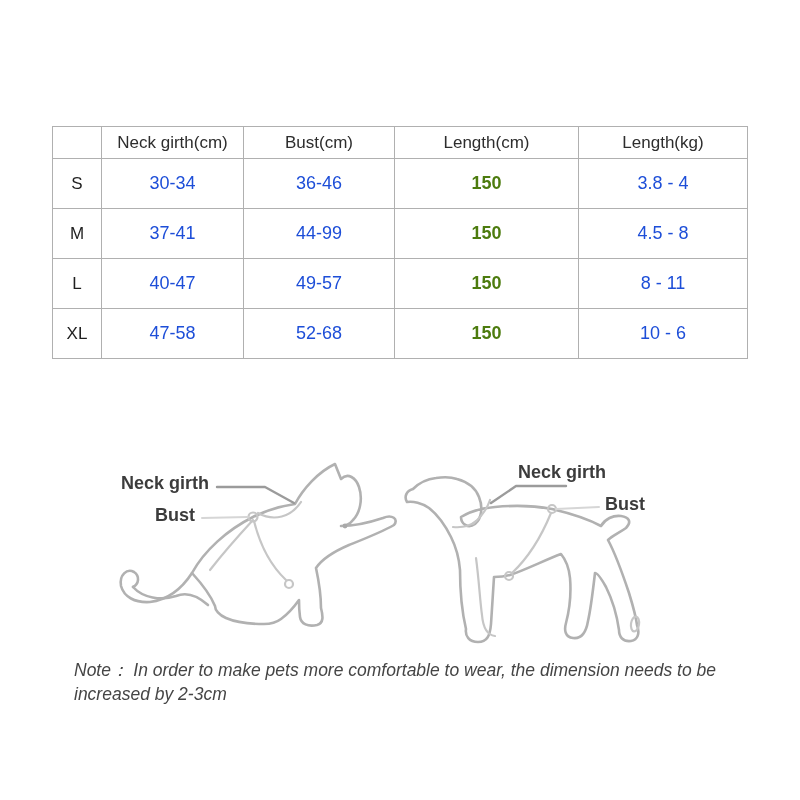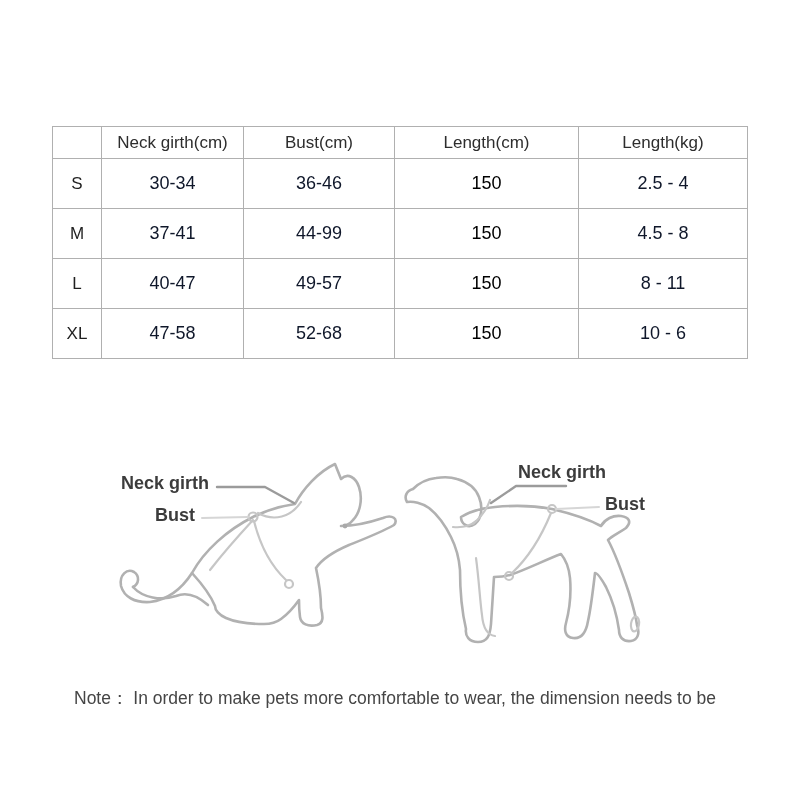--- a/index.html
+++ b/index.html
@@ -11,37 +11,37 @@
   table.size-table {
     position:absolute; left:52px; top:126px;
     border-collapse:collapse; table-layout:fixed;
   }
   .size-table th, .size-table td {
     border:1px solid #b0b0b0; text-align:center; vertical-align:middle; padding:0;
   }
   .size-table th {
     height:31px; font-weight:400; font-size:17px; color:#2d2d2d;
   }
-  .size-table td { height:49px; font-size:18px; color:#0f172a; }
+  .size-table td { height:49px; font-size:18px; color:#1d4ed8; }
   .size-table td.size-cell { font-size:17px; color:#1f1f1f; }
-  .size-table td.length-cell { color:#000000; }
+  .size-table td.length-cell { color:#4d7c0f;font-weight:bold; }
   
   .figure { position:absolute; left:105px; top:440px; width:560px; height:220px;font-weight:bold; }
   .figure svg { position:absolute; left:0; top:0; }
   .fig-label {
     position:absolute; font-size:18px; color:#3c3c3c; white-space:nowrap; line-height:19px;
   }
   .lbl-cat-neck { left:16px;  top:34px; }
   .lbl-cat-bust { left:50px;  top:66px; }
   .lbl-dog-neck { left:413px; top:23px; }
   .lbl-dog-bust { left:500px; top:55px; }
   
   .note {
-    position:absolute; left:74px; top:686px; width:700px;
-    font-size:17.5px; line-height:24px; color:#454545;
+    position:absolute; left:74px; top:658px; width:700px;
+    font-size:17.5px; line-height:24px; color:#454545;font-style:italic;
   }
 </style>
 </head>
 <body>
 
 <div class="page">
 
   <table class="size-table">
     <colgroup>
       <col style="width:49px">
@@ -58,21 +58,21 @@
         <th>Length(cm)</th>
         <th>Length(kg)</th>
       </tr>
     </thead>
     <tbody>
       <tr>
         <td class="size-cell">S</td>
         <td>30-34</td>
         <td>36-46</td>
         <td class="length-cell">150</td>
-        <td>2.5 - 4</td>
+        <td>3.8 - 4</td>
       </tr>
       <tr>
         <td class="size-cell">M</td>
         <td>37-41</td>
         <td>44-99</td>
         <td class="length-cell">150</td>
         <td>4.5 - 8</td>
       </tr>
       <tr>
         <td class="size-cell">L</td>
@@ -155,15 +155,16 @@
     </svg>
 
     <div class="fig-label lbl-cat-neck">Neck girth</div>
     <div class="fig-label lbl-cat-bust">Bust</div>
     <div class="fig-label lbl-dog-neck">Neck girth</div>
     <div class="fig-label lbl-dog-bust">Bust</div>
   </div>
 
   <div class="note">
     <div>Note： In order to make pets more comfortable to wear, the dimension needs to be</div>
+    <div>increased by 2-3cm</div>
   </div>
 
 </div>
 
 </body></html>

